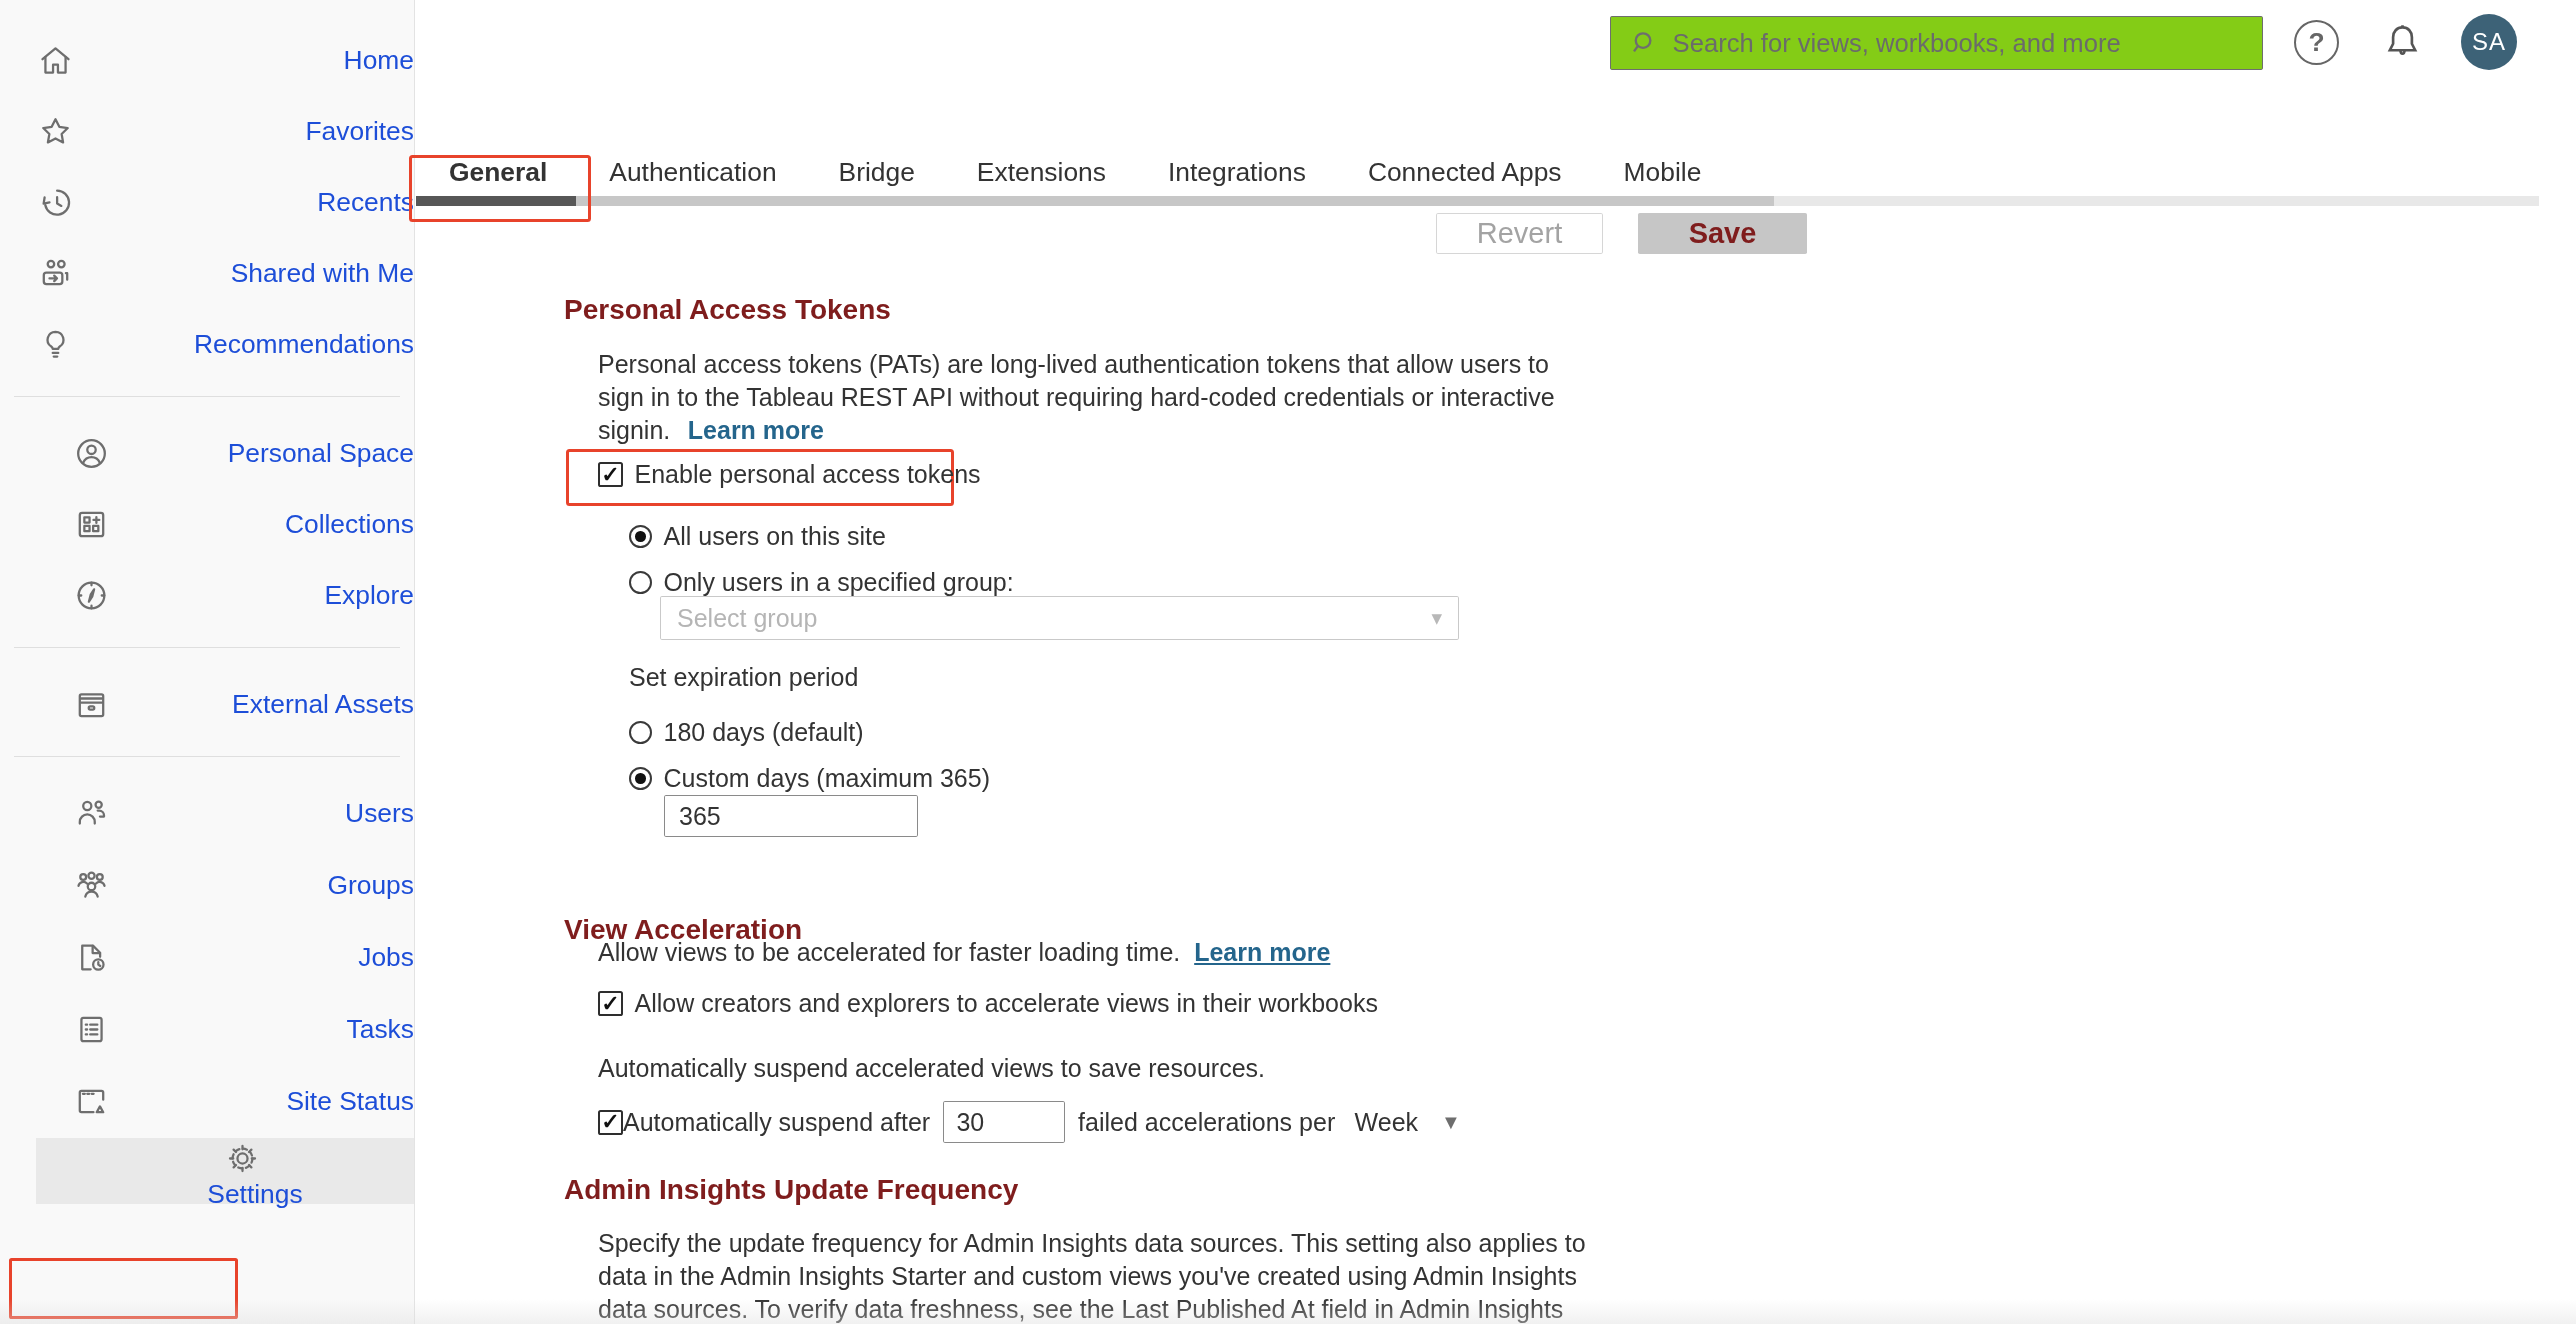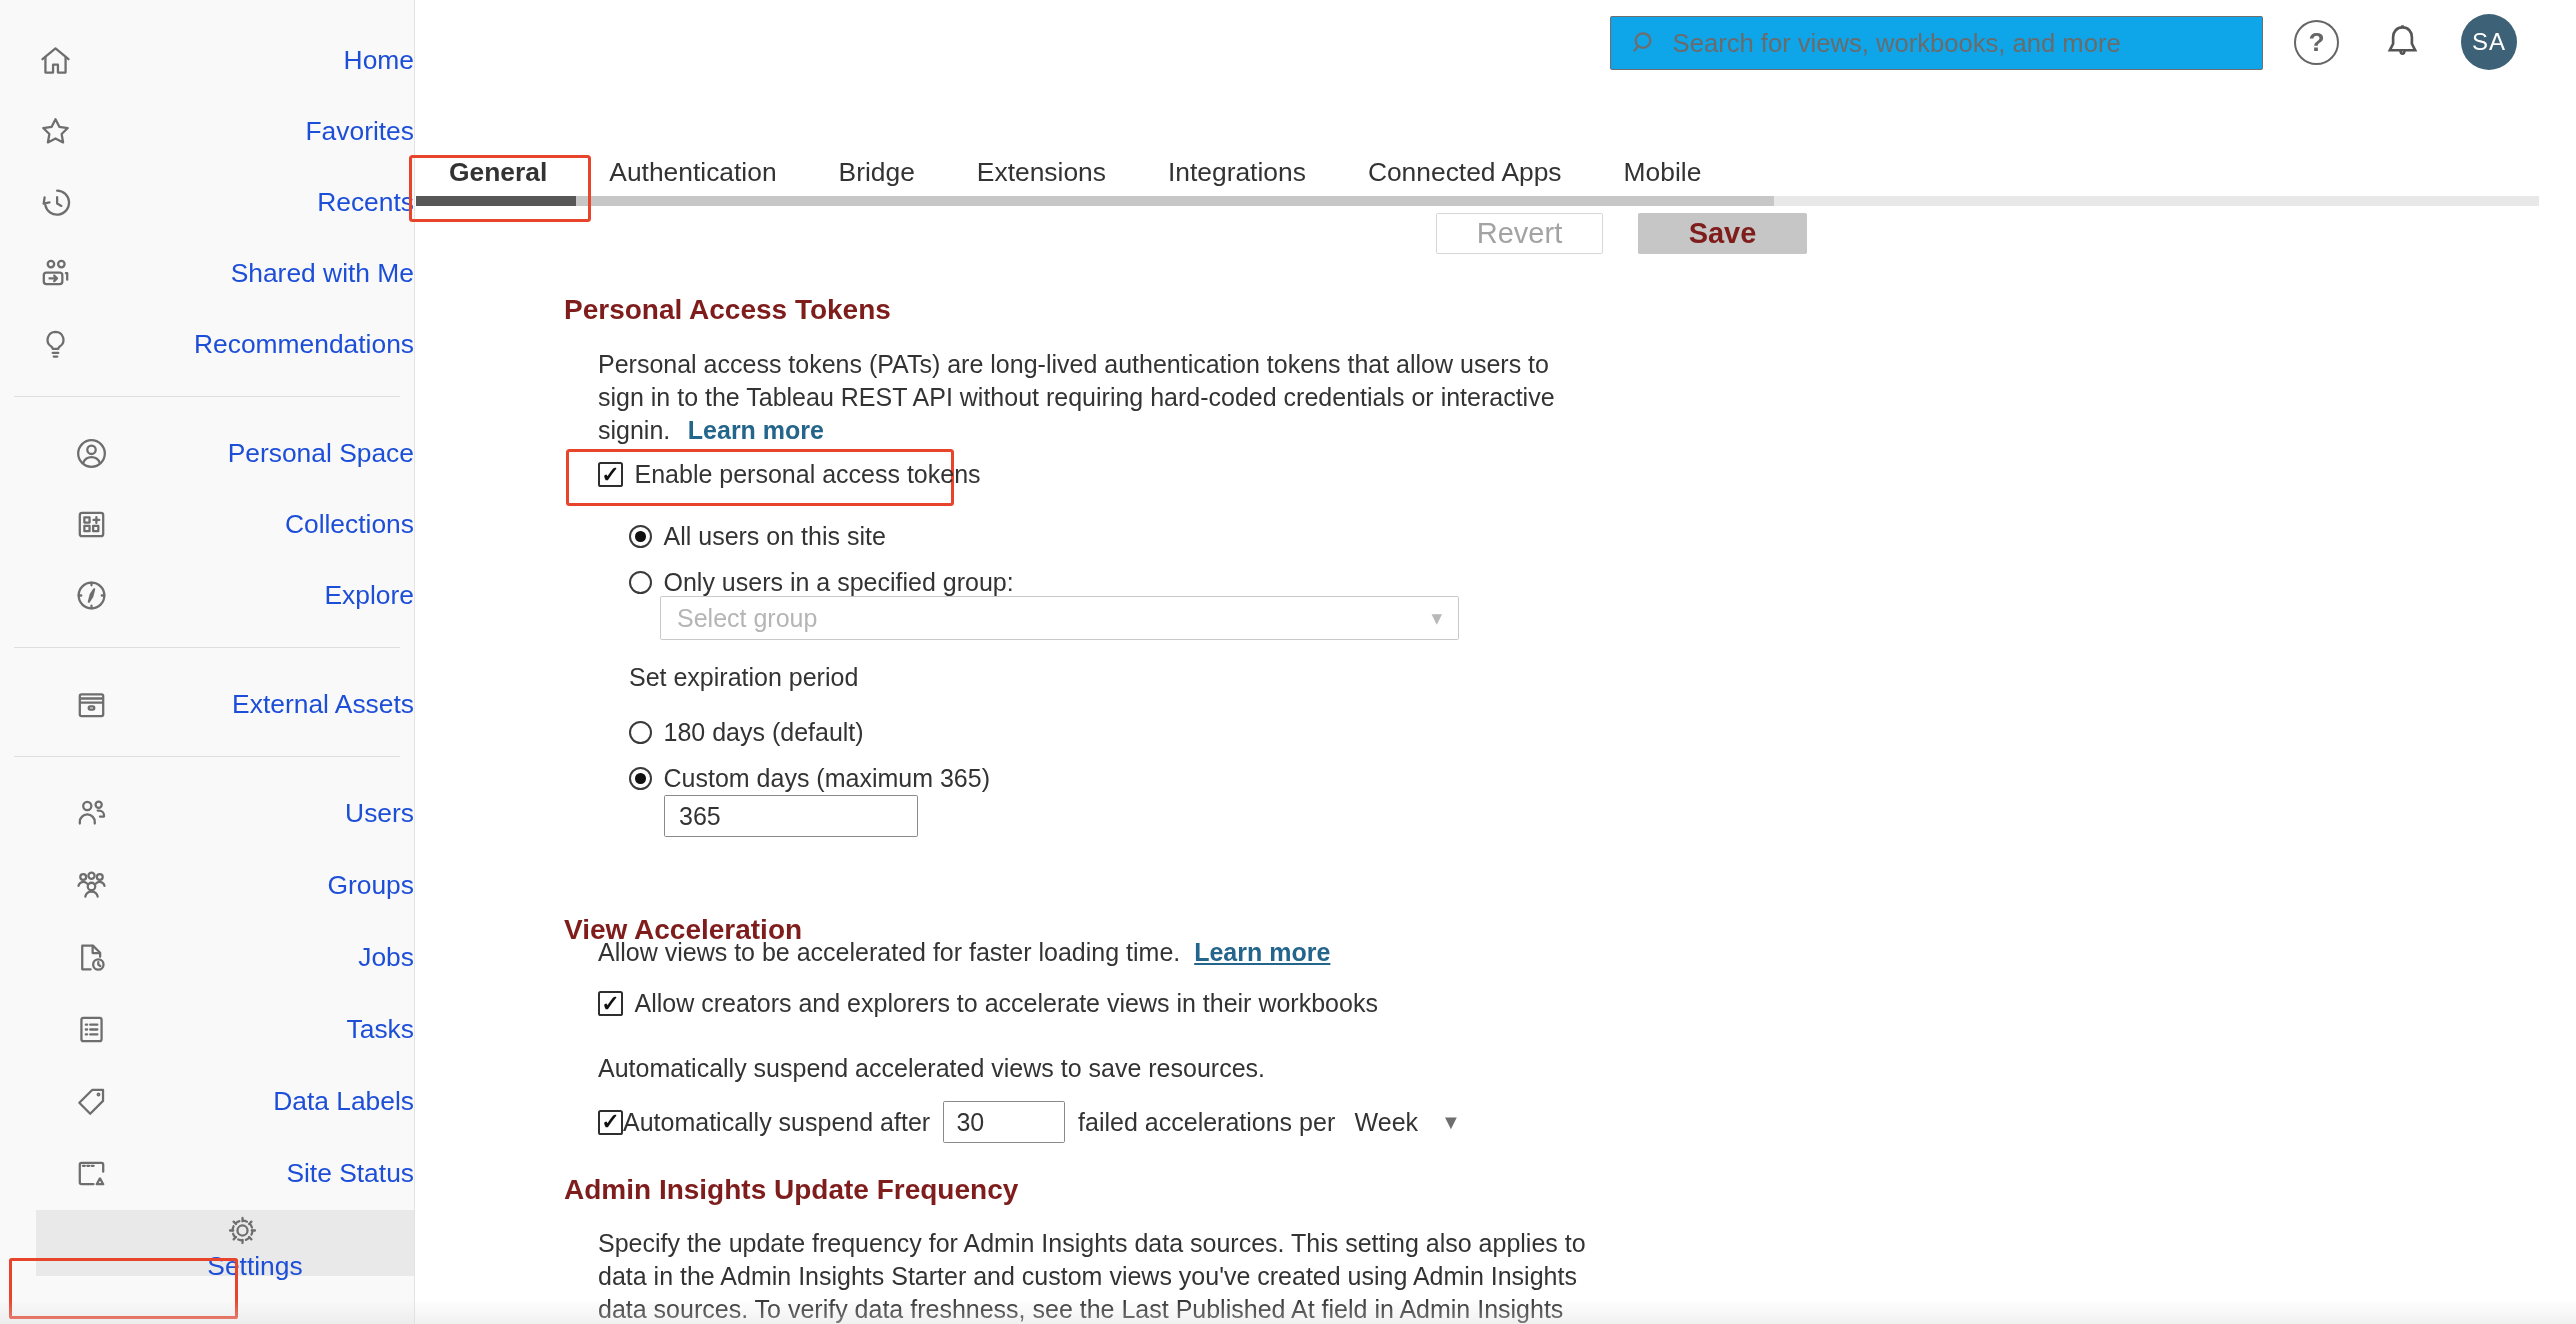--- a/index.html
+++ b/index.html
@@ -26,21 +26,21 @@
   .side-item.settings { height:66px; background:#e9e9e9;flex-direction:column; }
   .settings-annotation {
     position:absolute; left:8.8px; top:1258px; width:229px; height:61px;
     border:3.5px solid var(--annotation,#e8432b); border-radius:2.6px; pointer-events:none;
   }
   
   .main { position:absolute; left:416px; top:0; right:0; bottom:0; }
   
   .searchbox {
     position:absolute; left:1194px; top:16px; width:653px; height:54px;
-    border:1.8px solid #6e6e6e; border-radius:1.8px; background:#0ea5e9;
+    border:1.8px solid #6e6e6e; border-radius:1.8px; background:#84cc16;
     display:flex; align-items:center; padding-left:16px;
   }
   .searchbox svg { stroke:#6e6e6e; fill:none; stroke-width:1.6; width:35px; height:35px; }
   .searchbox input {
     border:none; outline:none; flex:1; font-family:inherit;
     font-size:25.6px; color:#333; margin-left:10.6px; background:transparent;
   }
   .searchbox input::placeholder { color:#6b6b6b; opacity:1; }
   .help-icon {
     position:absolute; left:1878px; top:20px; width:45px; height:45px; border-radius:50%;
@@ -267,29 +267,20 @@
               <rect x="5.8" y="4.8" width="12.4" height="14.4" rx="1.2"></rect>
               <path d="M11.2 9h4.4M11.2 12h4.4M11.2 15h4.4"></path>
               <path d="M8.5 9h.8M8.5 12h.8M8.5 15h.8"></path>
             </svg>
         </span>
           <span class="lbl">Tasks</span>
       </div>
       <div class="side-item">
         <span class="ico">
           <svg viewBox="0 0 24 24">
-              <path d="M12.4 4.9h6.7v6.7l-7.9 7.9-6.7-6.7z"></path>
-              <circle cx="16.3" cy="7.7" r="0.5"></circle>
-            </svg>
-        </span>
-          <span class="lbl">Data Labels</span>
-      </div>
-      <div class="side-item">
-        <span class="ico">
-          <svg viewBox="0 0 24 24">
               <path d="M19.2 10.9V6.4a1 1 0 0 0-1-1H5.8a1 1 0 0 0-1 1v11.2a1 1 0 0 0 1 1h7.4"></path>
               <path d="M6.7 7.3h1.2M9.4 7.3h1.2M12.1 7.3h1.2"></path>
               <path d="M15.2 18.6l2-3.6 2 3.6z"></path>
             </svg>
         </span>
           <span class="lbl">Site Status</span>
       </div>
       <div class="side-item settings">
         <span class="ico">
           <svg viewBox="0 0 24 24">

